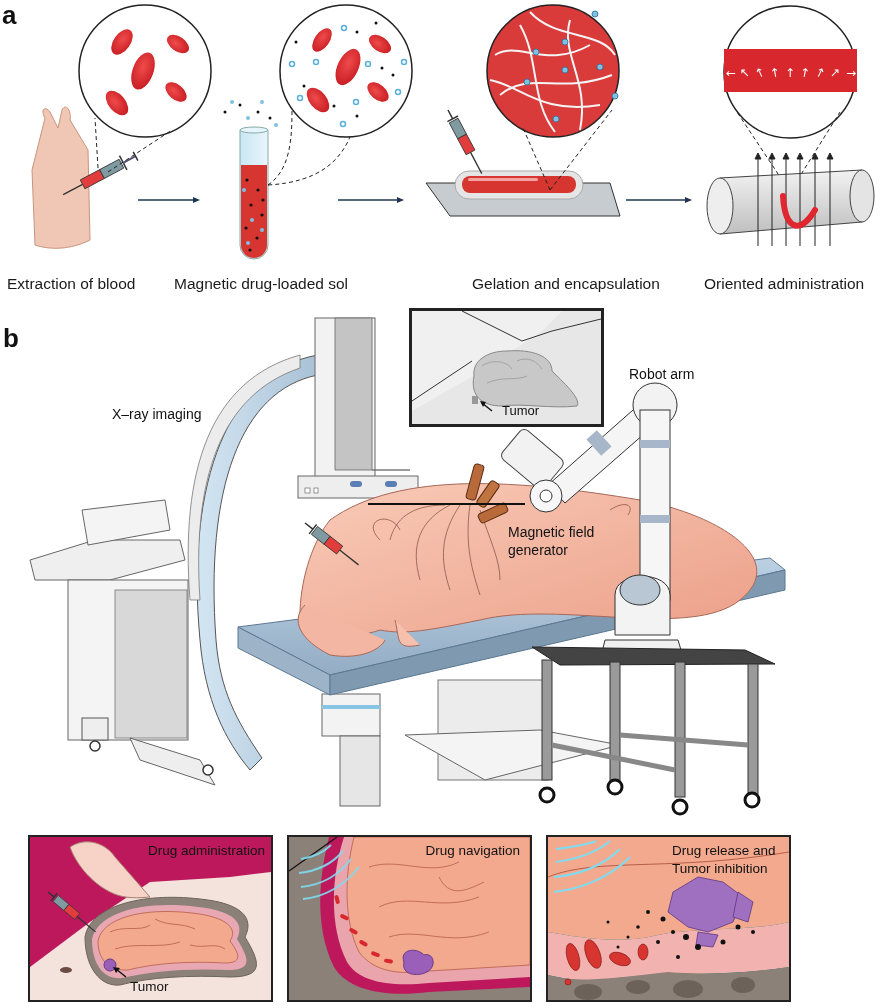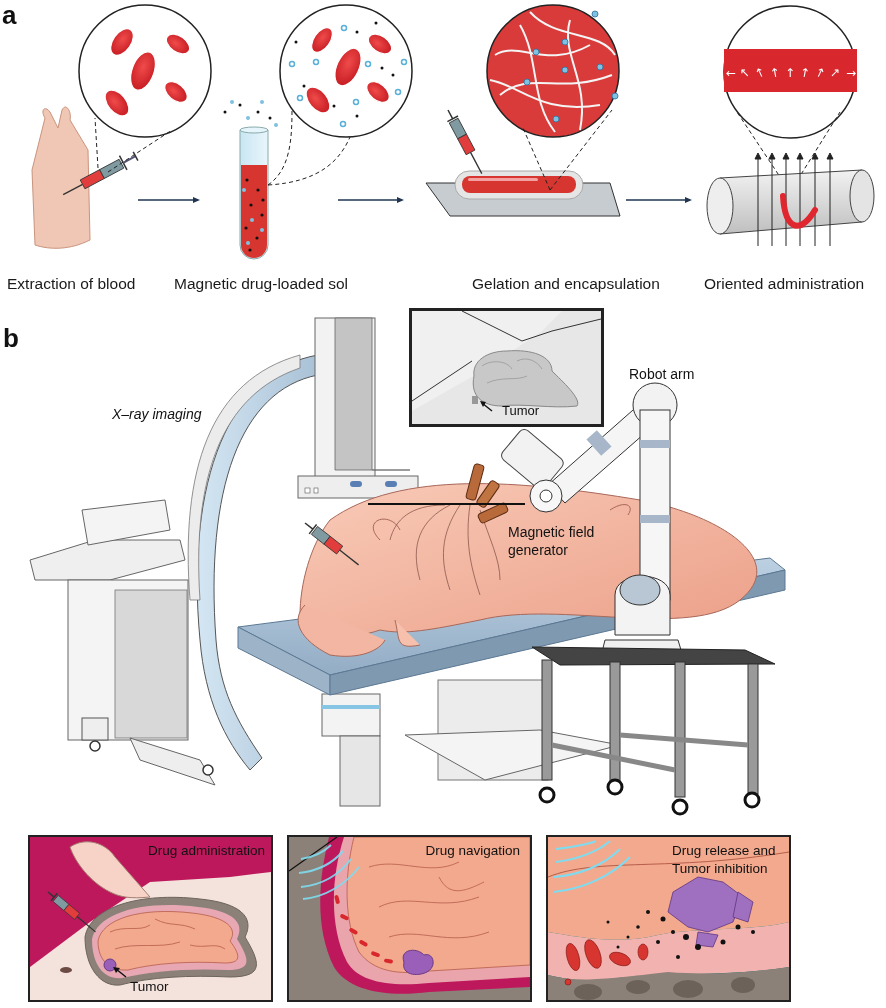--- a/index.html
+++ b/index.html
@@ -338,21 +338,21 @@
         <path d="M75 72 C90 65,105 70,115 65"></path>
         <path d="M105 50 C115 45,125 50,130 58"></path>
     </g>
     <rect x="60" y="85" width="6" height="8" fill="#999"></rect>
     <line x1="80" y1="100" x2="70" y2="92" stroke="#111" stroke-width="1.5"></line>
     <polygon points="68,90 74,91 71,96" fill="#111"></polygon>
   </svg>
   <div class="abs callout" style="left:90px;top:92px;font-size:13px;">Tumor</div>
 </div>
 
-<div class="abs callout" style="left:112px;top:406px;font-style:italic;">X–ray imaging</div>
+<div class="abs callout" style="left:112px;top:406px;">X–ray imaging</div>
 <div class="abs callout" style="left:629px;top:366px;">Robot arm</div>
 <div class="abs callout" style="left:508px;top:524px;">
   <div>Magnetic field</div>
   <div>generator</div>
 </div>
 
 <div class="inset" style="left:28px;top:835px;width:241px;height:163px;background:#be185d;">
   <svg width="241" height="163" viewBox="0 0 241 163">
     <path d="M0 130 L60 85 L120 45 L200 40 L241 35 L241 163 L0 163 Z" fill="#f4e3dc"></path>
     <path d="M40 10 C55 0,75 5,85 20 L120 60 C100 62,90 60,80 55 C60 45,45 25,40 10 Z" fill="#f6d3c6" stroke="#a57d70"></path>

